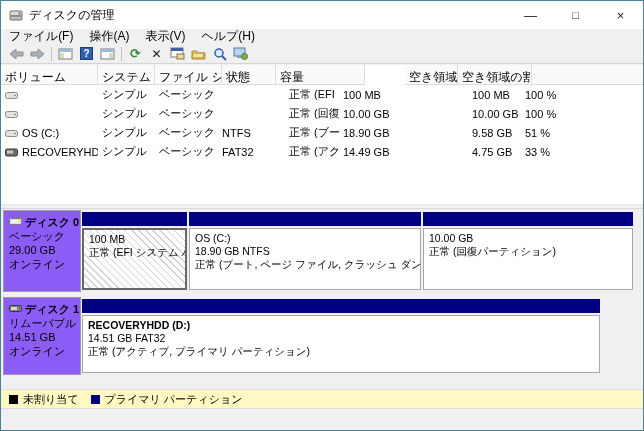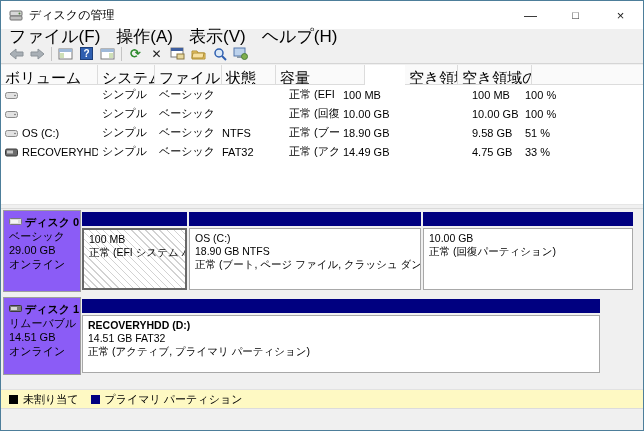--- a/index.html
+++ b/index.html
@@ -9,32 +9,32 @@
     font-family:"Liberation Sans","DejaVu Sans",sans-serif;color:#000;
   }
   
   .titlebar{position:absolute;left:0;top:0;width:642px;height:28px;background:#ffffff;display:flex;align-items:center;}
   .title-icon{margin-left:8px;display:flex;}
   .title-text{font-size:12px;margin-left:6px;text-align:right;}
   .win-btns{position:absolute;right:0;top:0;height:28px;display:flex;}
   .win-btn{width:45px;height:28px;display:flex;align-items:center;justify-content:center;font-size:13px;color:#1a1a1a;}
   .maxi{font-size:11px;}
   
-  .menubar{position:absolute;left:0;top:28px;width:642px;height:15px;display:flex;align-items:center;font-size:17px;}
+  .menubar{position:absolute;left:0;top:28px;width:642px;height:15px;display:flex;align-items:center;font-size:12px;}
   .menu-item{padding:0 8px;}
   
   .toolbar{position:absolute;left:0;top:43px;width:642px;height:20px;display:flex;align-items:center;border-bottom:1px solid #d5d5d5;padding-left:5px;box-sizing:border-box;}
   .tb-icon{width:21px;height:18px;display:flex;align-items:center;justify-content:center;}
   .tb-sep{width:1px;height:14px;background:#c5c5c5;margin:0 3px;}
   .glyph-refresh{color:#2d8a2d;font-size:13px;font-weight:bold;}
   .glyph-x{color:#1a1a1a;font-size:12px;font-weight:bold;}
   
   .listpane{position:absolute;left:0;top:64px;width:642px;height:139px;background:#fff;}
   .lh-row{display:flex;height:20px;}
-  .lh-cell{box-sizing:border-box;font-size:15px;padding:4px 0 0 4px;background:#fafafa;border-right:1px solid #dcdcdc;border-bottom:1px solid #dcdcdc;white-space:nowrap;overflow:hidden;}
+  .lh-cell{box-sizing:border-box;font-size:12px;padding:4px 0 0 4px;background:#fafafa;border-right:1px solid #dcdcdc;border-bottom:1px solid #dcdcdc;white-space:nowrap;overflow:hidden;}
   .lr{display:flex;height:19px;align-items:center;font-size:11px;}
   .lr-cell{box-sizing:border-box;padding-left:4px;white-space:nowrap;overflow:hidden;display:flex;align-items:center;}
   .c0{width:97px;}.c1{width:57px;}.c2{width:63px;}.c3{width:67px;}.c4{width:54px;}.c5{width:89px;}.c6{width:53px;margin-left:40px;}.c7{width:74px;}.c8{flex:1;border-right:none;}
   .vol-icon{margin-right:4px;display:flex;flex:0 0 auto;}
   
   .splitter{position:absolute;left:0;top:203px;width:642px;height:5px;background:#f0f0f0;border-top:1px solid #e6e6e6;border-bottom:1px solid #dadada;box-sizing:border-box;}
   
   .diskgroup{position:absolute;left:2px;}
   #disk0{top:209px;width:636px;height:82px;}
   #disk1{top:296px;width:636px;height:78px;}

